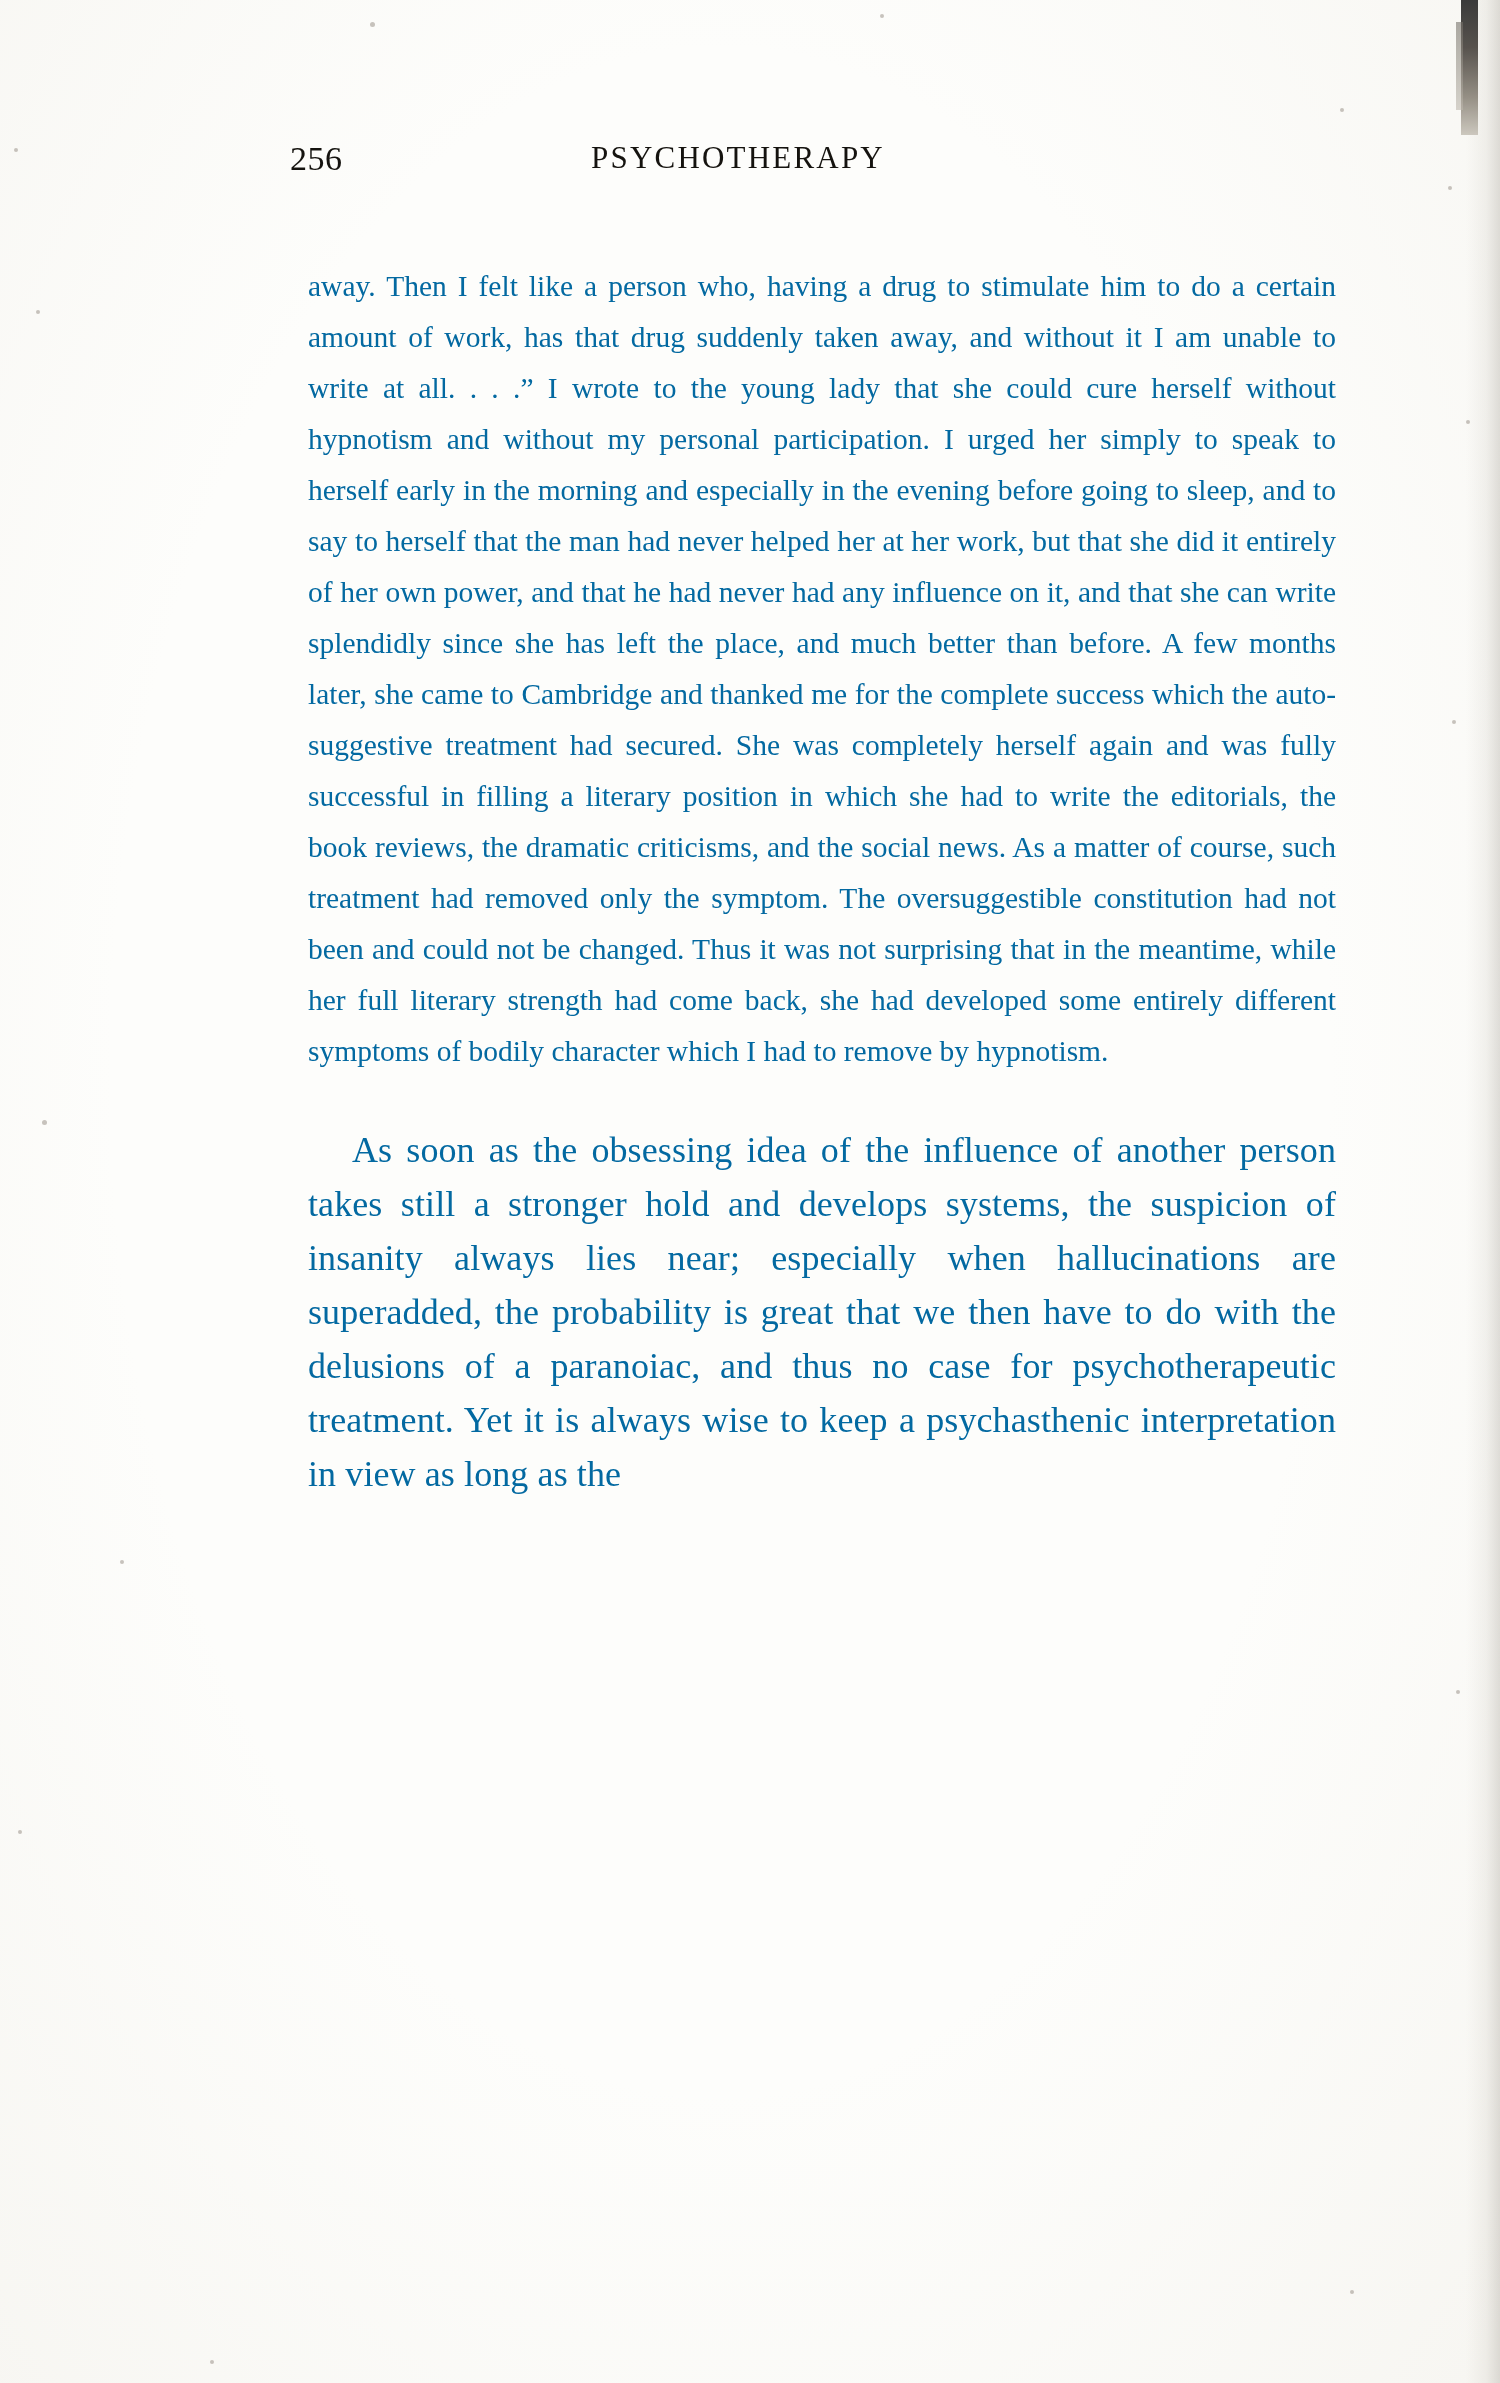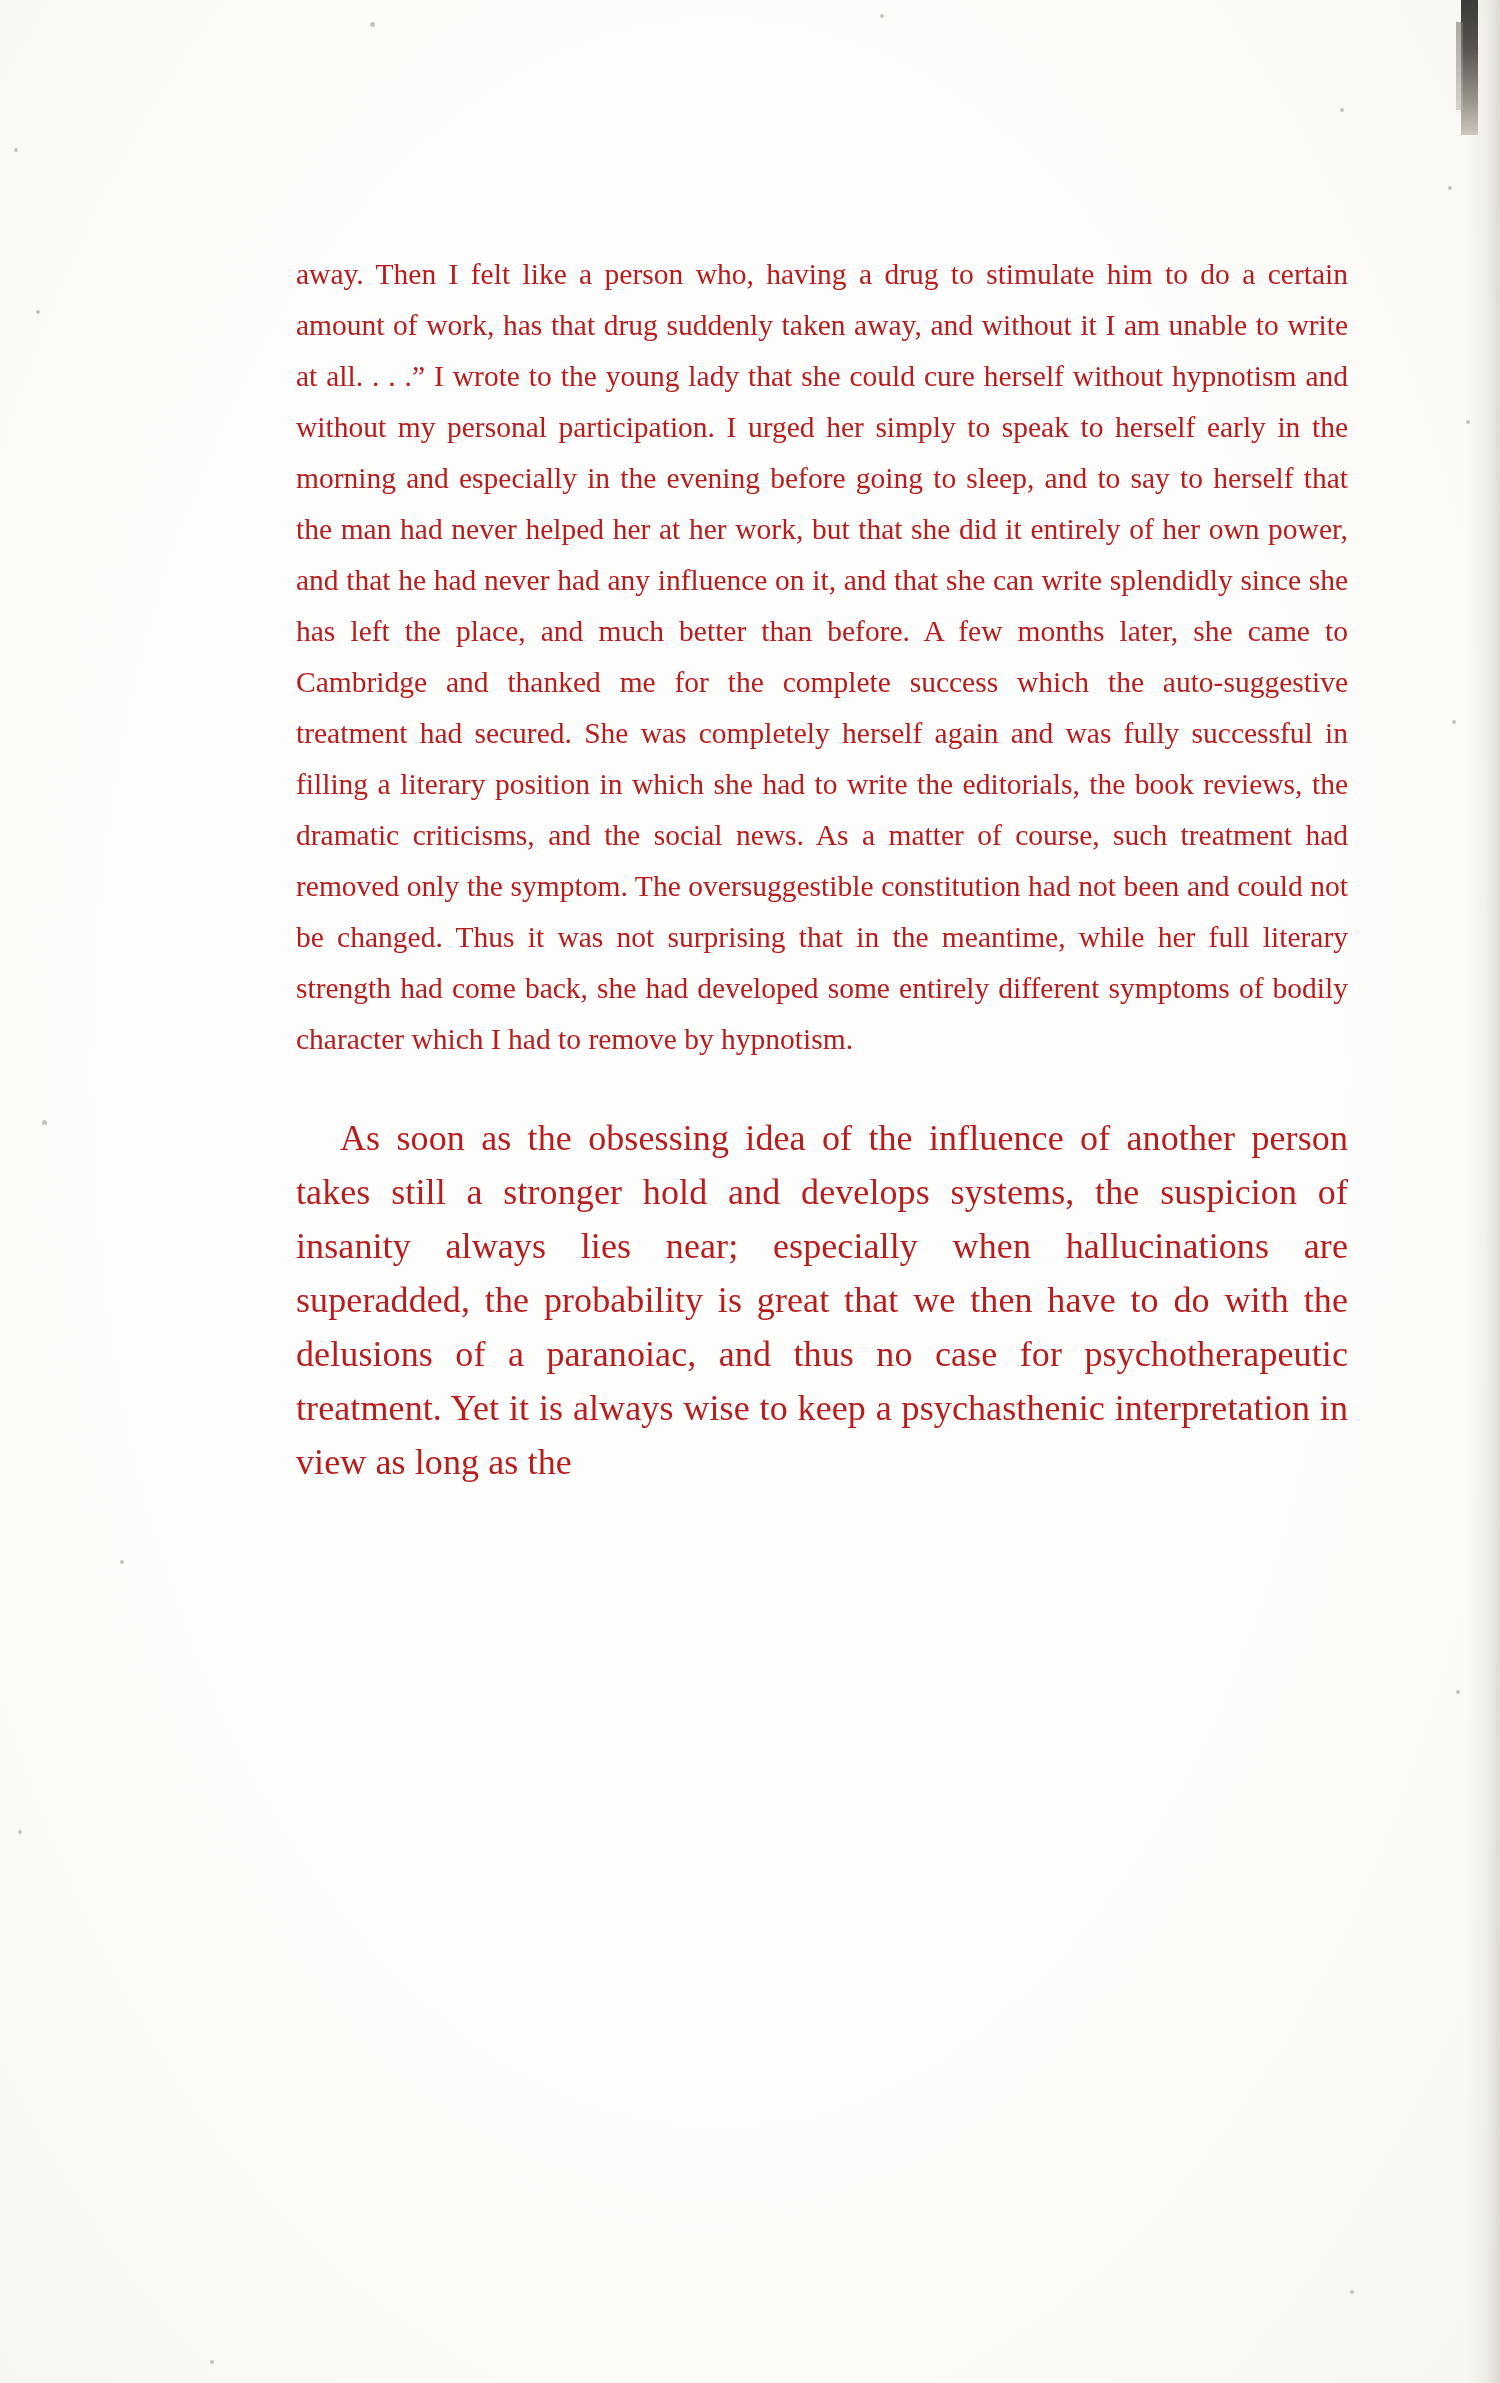--- a/index.html
+++ b/index.html
@@ -95,26 +95,26 @@
   }
 
   .textblock {
     position: absolute;
     left: 292px;
     top: 245px;
     width: 1060px;
   }
 
   p.para {
-    margin: 4px;
+    margin: 16px;
     text-align: justify;
     text-justify: inter-word;
     font-size: 29.5px;
     line-height: 51px;
-    color: #b91c1c;
+    color: #0369a1;
     -webkit-font-smoothing: antialiased;
   }
   p.para.first {
     text-indent: 0;
   }
   p.para.second {
     margin-top: 46px;
     text-indent: 44px;
     font-size: 36px;
     line-height: 54px;
@@ -131,20 +131,24 @@
 </style>
 </head>
 <body>
 
 <div class="page">
 
   <div class="paper-tint"></div>
   <div class="binding-edge"></div>
   <div class="scan-artifact"></div>
 
+  <div class="header">
+    <div class="folio">256</div>
+    <div class="running-head">PSYCHOTHERAPY</div>
+  </div>
 
   <div class="textblock">
     <p class="para first">away.  Then I felt like a person who, having a drug to stimulate him to do a certain amount of work, has that drug suddenly taken away, and without it I am unable to write at all. . . .”  I wrote to the young lady that she could cure herself without hypnotism and without my personal participation.  I urged her simply to speak to herself early in the morning and especially in the evening before going to sleep, and to say to herself that the man had never helped her at her work, but that she did it entirely of her own power, and that he had never had any influence on it, and that she can write splendidly since she has left the place, and much better than before.  A few months later, she came to Cambridge and thanked me for the complete success which the auto-suggestive treatment had secured.  She was completely herself again and was fully successful in filling a literary position in which she had to write the editorials, the book reviews, the dramatic criticisms, and the social news.  As a matter of course, such treatment had removed only the symptom.  The oversuggestible constitution had not been and could not be changed.  Thus it was not surprising that in the meantime, while her full literary strength had come back, she had developed some entirely different symptoms of bodily character which I had to remove by hypnotism.</p>
     <p class="para second">As soon as the obsessing idea of the influence of another person takes still a stronger hold and develops systems, the suspicion of insanity always lies near; especially when hallucinations are superadded, the probability is great that we then have to do with the delusions of a paranoiac, and thus no case for psychotherapeutic treatment.  Yet it is always wise to keep a psychasthenic interpretation in view as long as the</p>
   </div>
 
   <div class="speck" style="left:370px; top:22px; width:5px; height:5px;"></div>
   <div class="speck" style="left:880px; top:14px; width:4px; height:4px;"></div>
   <div class="speck" style="left:1340px; top:108px; width:4px; height:4px;"></div>
   <div class="speck" style="left:14px; top:148px; width:4px; height:4px;"></div>

